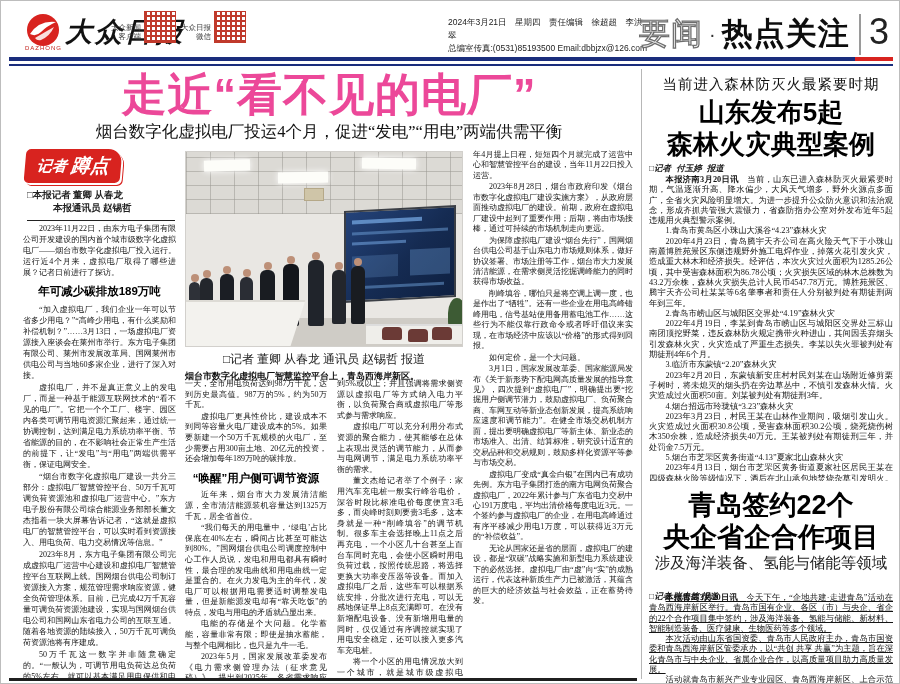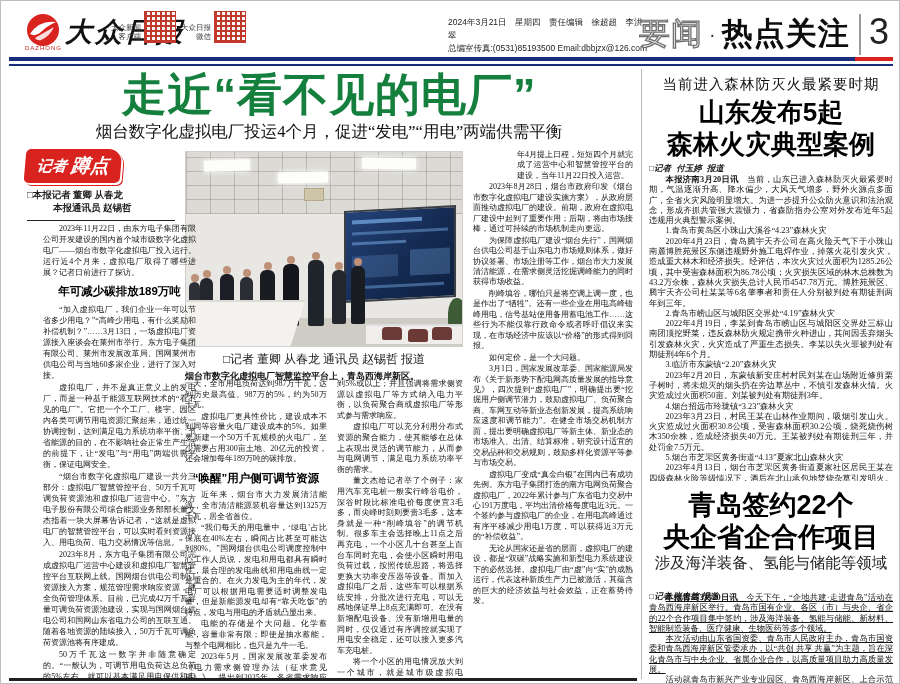--- a/index.html
+++ b/index.html
@@ -36,39 +36,39 @@
   .sec-bold { font-size:31px; font-weight:900; color:#0d0d0d; letter-spacing:1px; }
   .pagenum-divider { left:858px; top:13px; width:2px; height:41px; background:#9a9a9a; }
   .pagenum { left:868px; top:10px; font-size:36px; color:#222; font-family:"Liberation Sans",sans-serif; }
   .rule-navy-thick { left:8px; top:56px; width:846px; height:4px; background:#1a2d7c; }
   .rule-navy-thin { left:8px; top:63px; width:884px; height:1.5px; background:#1a2d7c; }
   .rule-red-seg { left:854px; top:56px; width:38px; height:4px; background:#d8231f; }
 
   
   .headline { left:22px; top:64px; width:612px; text-align:center;
               font-family:"Liberation Sans",sans-serif; font-weight:900;
-              font-size:45px; letter-spacing:1px; color:#15803d; }
+              font-size:45px; letter-spacing:1px; color:#ec4899; }
   .subhead { left:22px; top:120px; width:612px; text-align:center; font-size:16.5px; color:#111; }
 
   .badge { left:24px; top:148px; width:96px; height:34px; background:#d8231f;
            border-radius:5px 14px 5px 5px; transform:skewX(-5deg);
            display:flex; align-items:center; justify-content:center; gap:4px;
            box-shadow:2px 2px 0 #fff, 3px 3px 0 #d8231f; }
   .badge span { color:#fff; font-style:italic; font-weight:bold;
                 font-family:"Liberation Sans",sans-serif; }
   .badge .b1 { font-size:15px; } .badge .b2 { font-size:19px; }
   .byline-block { left:26px; top:188px; width:148px; font-size:9.5px; line-height:13px;
                   font-weight:bold; color:#222; border-bottom:1.5px solid #222; padding-bottom:5px;}
   .byline-block .l2 { padding-left:26px; }
 
   .col { font-size:8px; line-height:11px; text-align:justify; color:#141414; overflow:hidden; }
   .col p { text-indent:2em; margin-bottom:1px; }
   .col .colhead { text-indent:0; text-align:center; font-family:"Liberation Sans",sans-serif;
              font-weight:bold; font-size:11.5px; margin:8px 0 7px; color:#000; }
-  .col1 { left:22px;  top:222px; width:153px; height:456px;margin-left:20px; }
+  .col1 { left:22px;  top:222px; width:153px; height:456px; }
   .col2 { left:184px; top:378px; width:142px; height:300px; line-height:10.6px; }
   .col3 { left:336px; top:378px; width:126px; height:300px; line-height:10.6px; }
   .col4 { left:472px; top:149px; width:160px; height:529px; line-height:10.45px; }
 
   
   .photo { left:184px; top:150px; width:278px; height:196px; overflow:hidden;
            background:#e9e7e3; border:1px solid #d2d0cc; }
   .ceiling { position:absolute; left:0; top:0; width:100%; height:62px; background:#dcdad5;
     background-image: repeating-linear-gradient(0deg,rgba(150,148,142,.5) 0 1px,transparent 1px 14px),
                       repeating-linear-gradient(90deg,rgba(150,148,142,.5) 0 1px,transparent 1px 24px); }
@@ -231,21 +231,21 @@
 
   <div class="abs col col3">
     <p style="text-indent:0;">到5%或以上；并且强调将需求侧资源以虚拟电厂等方式纳入电力平衡，以负荷聚合商或虚拟电厂等形式参与需求响应。</p>
     <p>虚拟电厂可以充分利用分布式资源的聚合能力，使其能够在总体上表现出灵活的调节能力，从而参与电网调节，满足电力系统功率平衡的需求。</p>
     <p>董文杰给记者举了个例子：家用汽车充电桩一般实行峰谷电价，深谷时段比标准电价每度便宜3毛多，而尖峰时刻则要贵3毛多，这本身就是一种“削峰填谷”的调节机制。很多车主会选择晚上11点之后再充电，一个小区几十台甚至上百台车同时充电，会使小区瞬时用电负荷过载，按照传统思路，将选择更换大功率变压器等设备。而加入虚拟电厂之后，这些车可以根据系统安排，分批次进行充电，可以无感地保证早上8点充满即可。在没有新增配电设备、没有新增用电量的同时，仅仅通过有序调控就实现了用电安全稳定，还可以接入更多汽车充电桩。</p>
     <p>将一个小区的用电情况放大到一个城市，就是城市级虚拟电厂。“它的调节机制要比一个小区复杂得多，但原理相通。”董文杰说，通过虚拟电厂，可以把用户侧海量的沉睡可调节资源“唤醒”。</p>
 
   </div>
 
   <div class="abs col col4">
-    <p style="text-indent:0;margin-left:44px;">年4月提上日程，短短四个月就完成了运营中心和智慧管控平台的建设，当年11月22日投入运营。</p>
+    <p style="text-indent:0;">年4月提上日程，短短四个月就完成了运营中心和智慧管控平台的建设，当年11月22日投入运营。</p>
     <p>2023年8月28日，烟台市政府印发《烟台市数字化虚拟电厂建设实施方案》，从政府层面推动虚拟电厂的建设。前期，政府在虚拟电厂建设中起到了重要作用；后期，将由市场接棒，通过可持续的市场机制走向更远。</p>
     <p>为保障虚拟电厂建设“烟台先行”，国网烟台供电公司基于山东电力市场规则体系，做好协议签署、市场注册等工作，烟台市大力发展清洁能源，在需求侧灵活挖掘调峰能力的同时获得市场收益。</p>
     <p>削峰填谷，哪怕只是将空调上调一度，也是作出了“牺牲”。还有一些企业在用电高峰错峰用电，信号基站使用备用蓄电池工作……这些行为不能仅靠行政命令或者呼吁倡议来实现，在市场经济中应该以“价格”的形式得到回报。</p>
     <p>如何定价，是一个大问题。</p>
     <p>3月1日，国家发展改革委、国家能源局发布《关于新形势下配电网高质量发展的指导意见》，四次提到“虚拟电厂”，明确提出要“挖掘用户侧调节潜力，鼓励虚拟电厂、负荷聚合商、车网互动等新业态创新发展，提高系统响应速度和调节能力”。在健全市场交易机制方面，提出要明确虚拟电厂等新主体、新业态的市场准入、出清、结算标准，研究设计适宜的交易品种和交易规则，鼓励多样化资源平等参与市场交易。</p>
     <p>虚拟电厂变成“真金白银”在国内已有成功先例。东方电子集团打造的南方电网负荷聚合虚拟电厂，2022年累计参与广东省电力交易中心191万度电，平均出清价格每度电近3元。一个签约参与虚拟电厂的企业，在用电高峰通过有序平移减少用电1万度，可以获得近3万元的“补偿收益”。</p>
     <p>无论从国家还是省的层面，虚拟电厂的建设，都是“双碳”战略实施和新型电力系统建设下的必然选择。虚拟电厂由“虚”向“实”的成熟运行，代表这种新质生产力已被激活，其蕴含的巨大的经济效益与社会效益，正在蓄势待发。</p>
   </div>
 
   <div class="abs main-bottom-rule"></div>

